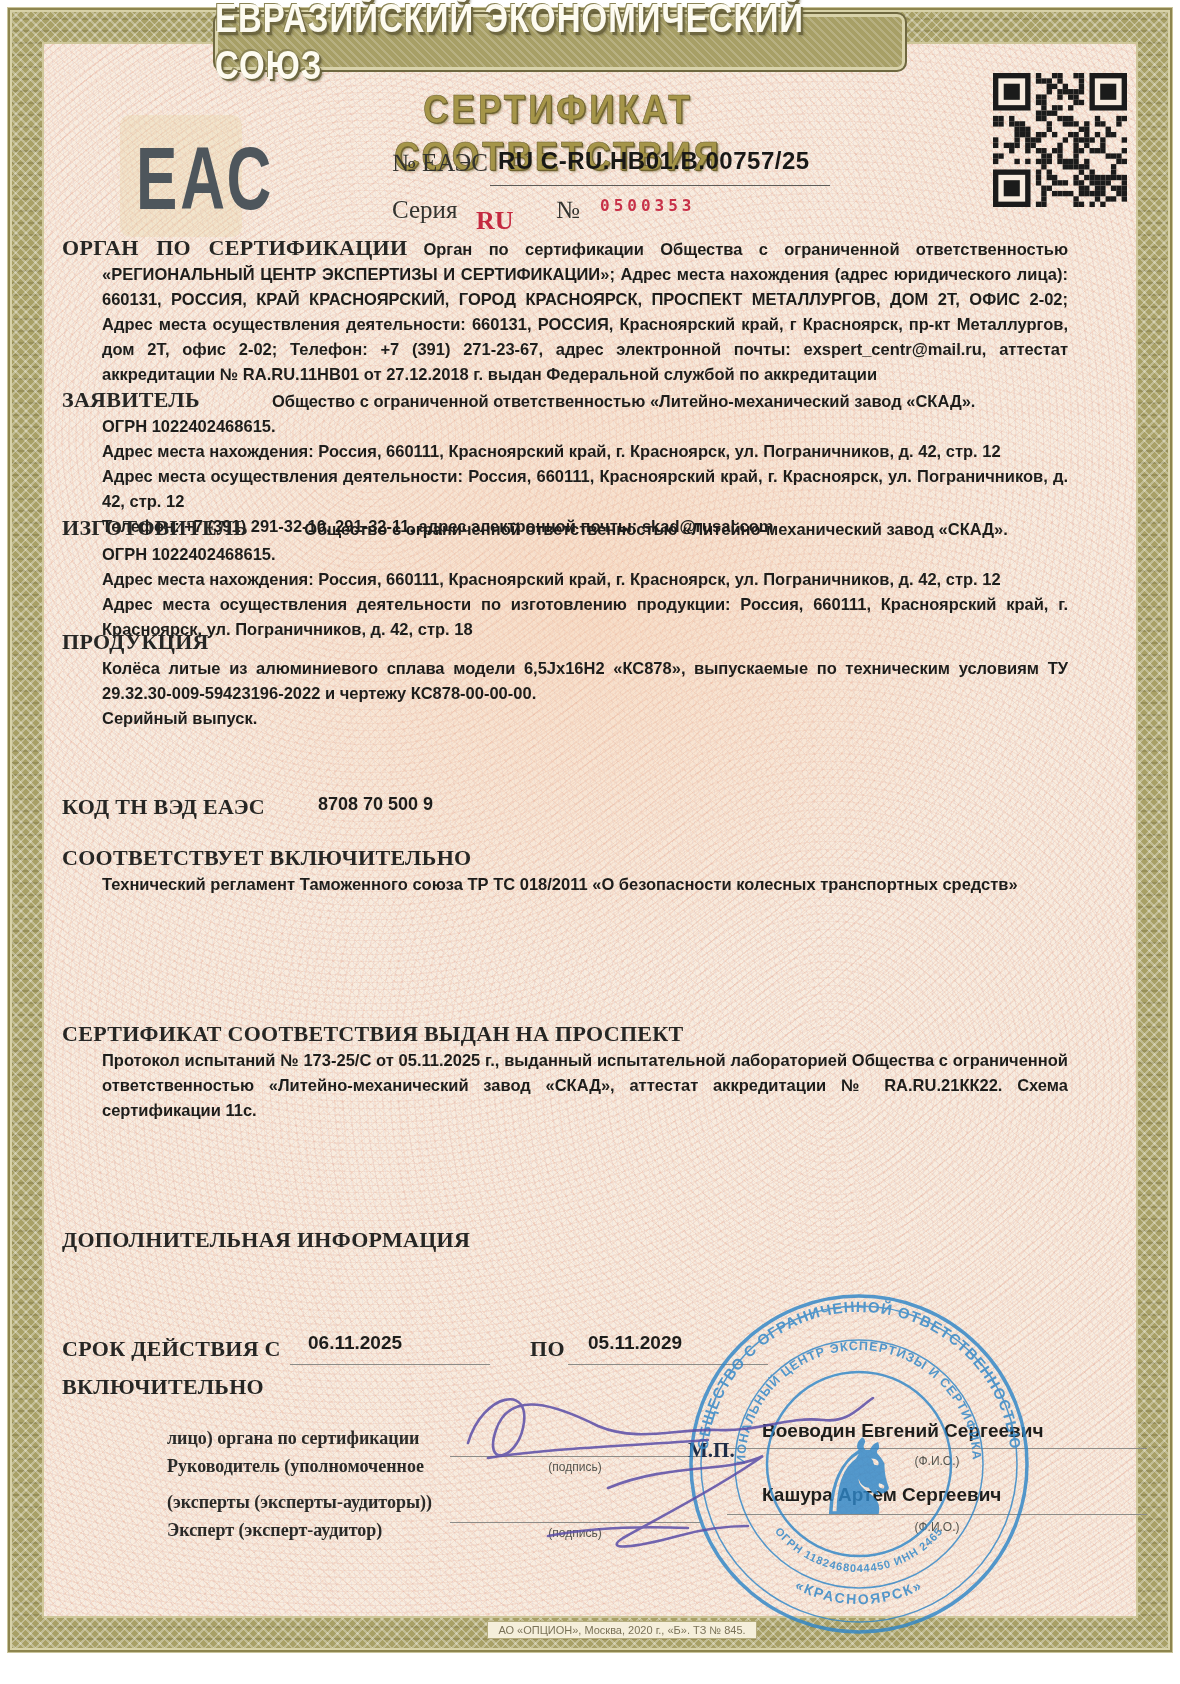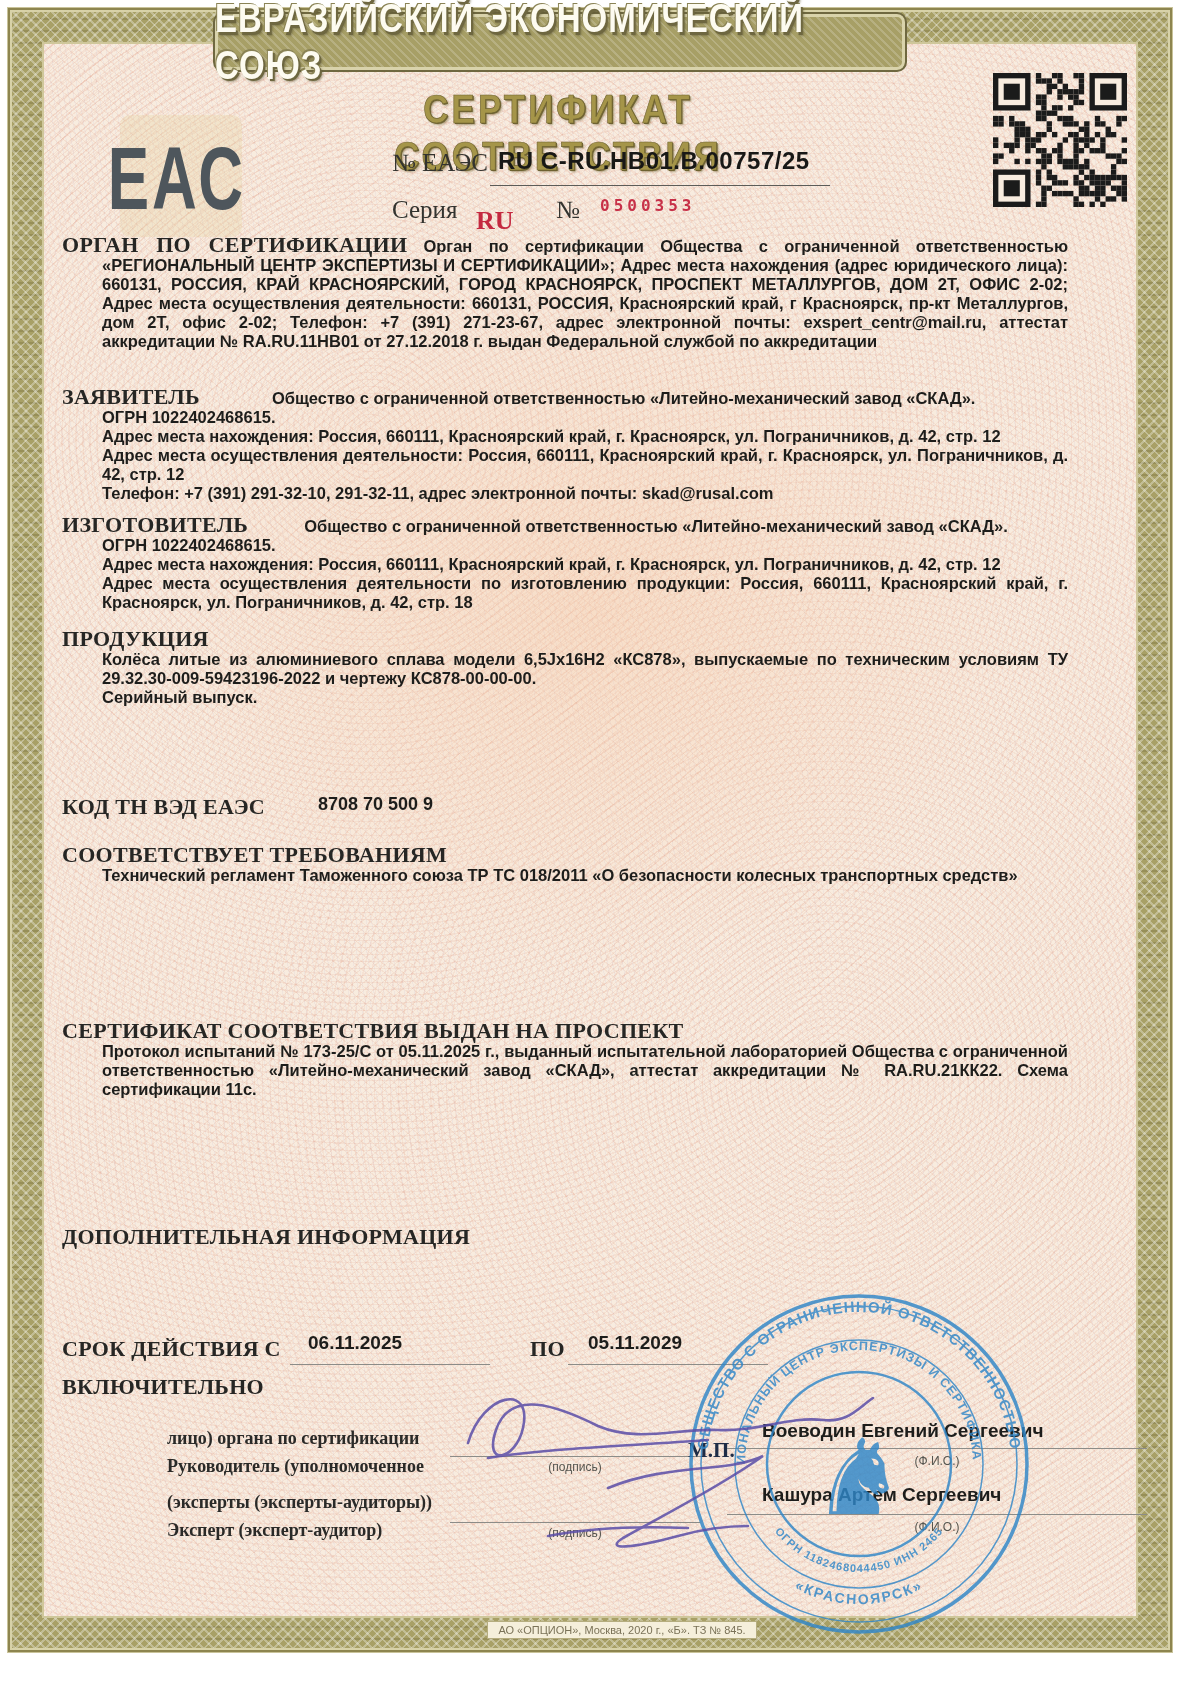--- a/index.html
+++ b/index.html
@@ -22,36 +22,36 @@
           repeating-linear-gradient(80deg, rgba(150,140,200,.08) 0 1px, transparent 1px 5px);
         box-shadow: inset 0 0 0 2px #cfc79b;}
   .abs{position:absolute;}
   .banner{left:205px;top:4px;width:690px;height:56px;background:#a79f66;
           background-image:repeating-linear-gradient(45deg, rgba(255,255,255,.18) 0 2px, transparent 2px 6px);
           border:2px solid #6f6840;border-radius:10px;box-shadow:inset 0 0 0 3px #d9d3ab;
           display:flex;align-items:center;justify-content:center;}
   .banner span{display:inline-block;font-weight:700;font-size:33px;letter-spacing:1px;color:#fdfbf0;
           transform:scaleY(1.22);text-shadow:2px 2px 0 #6e6740,-1px -1px 0 #8a8355,3px 3px 2px rgba(90,84,50,.5);}
   .watermark{left:112px;top:107px;width:122px;height:122px;background:rgba(230,210,160,.30);border-radius:10px;}
-  .eac{left:128px;top:118px;width:110px;height:104px;display:flex;align-items:center;justify-content:flex-end;}
+  .eac{left:128px;top:118px;width:110px;height:104px;display:flex;align-items:center;justify-content:flex-start;}
   .eac span{display:inline-block;font-weight:900;font-size:62px;letter-spacing:3px;color:#4e565c;
             transform:scaleY(1.42);font-family:"Liberation Sans",sans-serif;}
   .doc-title{left:250px;top:84px;width:600px;text-align:center;}
   .doc-title span{display:inline-block;font-weight:700;font-size:35px;letter-spacing:3px;color:#a59549;
             transform:scaleY(1.18);-webkit-text-stroke:.6px #6f6332;
             text-shadow:1px 1px 0 #6f6332,2px 2px 2px rgba(111,99,50,.55);}
   .numrow-label{left:384px;top:141px;font-family:"Liberation Serif",serif;font-size:25px;color:#33332f;}
   .numrow-value{left:490px;top:139px;font-weight:700;font-size:24px;letter-spacing:.5px;color:#181816;}
   .num-underline{left:482px;top:177px;width:340px;height:0;border-top:1.5px solid #5c5c58;}
   .seria-label{left:384px;top:188px;font-family:"Liberation Serif",serif;font-size:25px;color:#33332f;}
   .seria-value{left:468px;top:186px;font-family:"Liberation Serif",serif;font-weight:700;font-size:26px;color:#c42940;margin-top:12px;}
   .blank-no{left:548px;top:188px;font-family:"Liberation Serif",serif;font-size:25px;color:#33332f;}
   .blank-no-value{left:592px;top:188px;font-family:"DejaVu Sans Mono",monospace;font-weight:700;
                   font-size:16px;letter-spacing:4px;color:#c73048;}
-  .sec{line-height:18px;}
+  .sec{line-height:24px;}
   .sec-h{font-family:"Liberation Serif",serif;font-weight:700;font-size:22px;color:#262624;
          letter-spacing:.3px;margin-right:16px;}
   .bt{font-weight:700;font-size:16.5px;color:#1d1d1b;}
   p.hang{margin:0;text-align:justify;padding-left:40px;text-indent:-40px;}
   p.cont{margin:0;text-align:justify;padding-left:40px;}
   .scribble,.stampsvg{pointer-events:none;}
   .sig-line{border-top:1.5px solid #8c8c88;height:0;}
   .cap{font-size:12px;color:#55554f;text-align:center;}
   .name{font-weight:700;font-size:19px;color:#1d1d1b;}
   .role{font-family:"Liberation Serif",serif;font-weight:700;font-size:18px;color:#2a2a28;line-height:28px;}
@@ -331,21 +331,21 @@
   <div class="abs sec" style="left:54px;top:622px;width:1006px">
     <p class="hang"><span class="sec-h">ПРОДУКЦИЯ</span></p>
     <p class="cont"><span class="bt">Колёса литые из алюминиевого сплава модели 6,5Jx16H2 «КС878», выпускаемые по техническим условиям ТУ 29.32.30-009-59423196-2022 и чертежу КС878-00-00-00.</span></p>
     <p class="cont"><span class="bt">Серийный выпуск.</span></p>
   </div>
 
   <div class="abs sec-h" style="left:54px;top:786px">КОД ТН ВЭД ЕАЭС</div>
   <div class="abs bt" style="left:310px;top:786px;font-size:18px">8708 70 500 9</div>
 
   <div class="abs sec" style="left:54px;top:838px;width:1006px">
-    <p class="hang"><span class="sec-h">СООТВЕТСТВУЕТ ТРЕБОВАНИЯМ</span></p>
+    <p class="hang"><span class="sec-h">СООТВЕТСТВУЕТ ВКЛЮЧИТЕЛЬНО</span></p>
     <p class="cont"><span class="bt">Технический регламент Таможенного союза ТР ТС 018/2011 «О безопасности колесных транспортных средств»</span></p>
   </div>
 
   <div class="abs sec" style="left:54px;top:1014px;width:1006px">
     <p class="hang"><span class="sec-h">СЕРТИФИКАТ СООТВЕТСТВИЯ ВЫДАН НА ПРОСПЕКТ</span></p>
     <p class="cont"><span class="bt">Протокол испытаний № 173-25/С от 05.11.2025 г., выданный испытательной лабораторией Общества с ограниченной ответственностью «Литейно-механический завод «СКАД», аттестат аккредитации № RA.RU.21КК22. Схема сертификации 11с.</span></p>
   </div>
 
   <div class="abs sec" style="left:54px;top:1220px;width:1006px">
     <p class="hang"><span class="sec-h">ДОПОЛНИТЕЛЬНАЯ ИНФОРМАЦИЯ</span></p>

